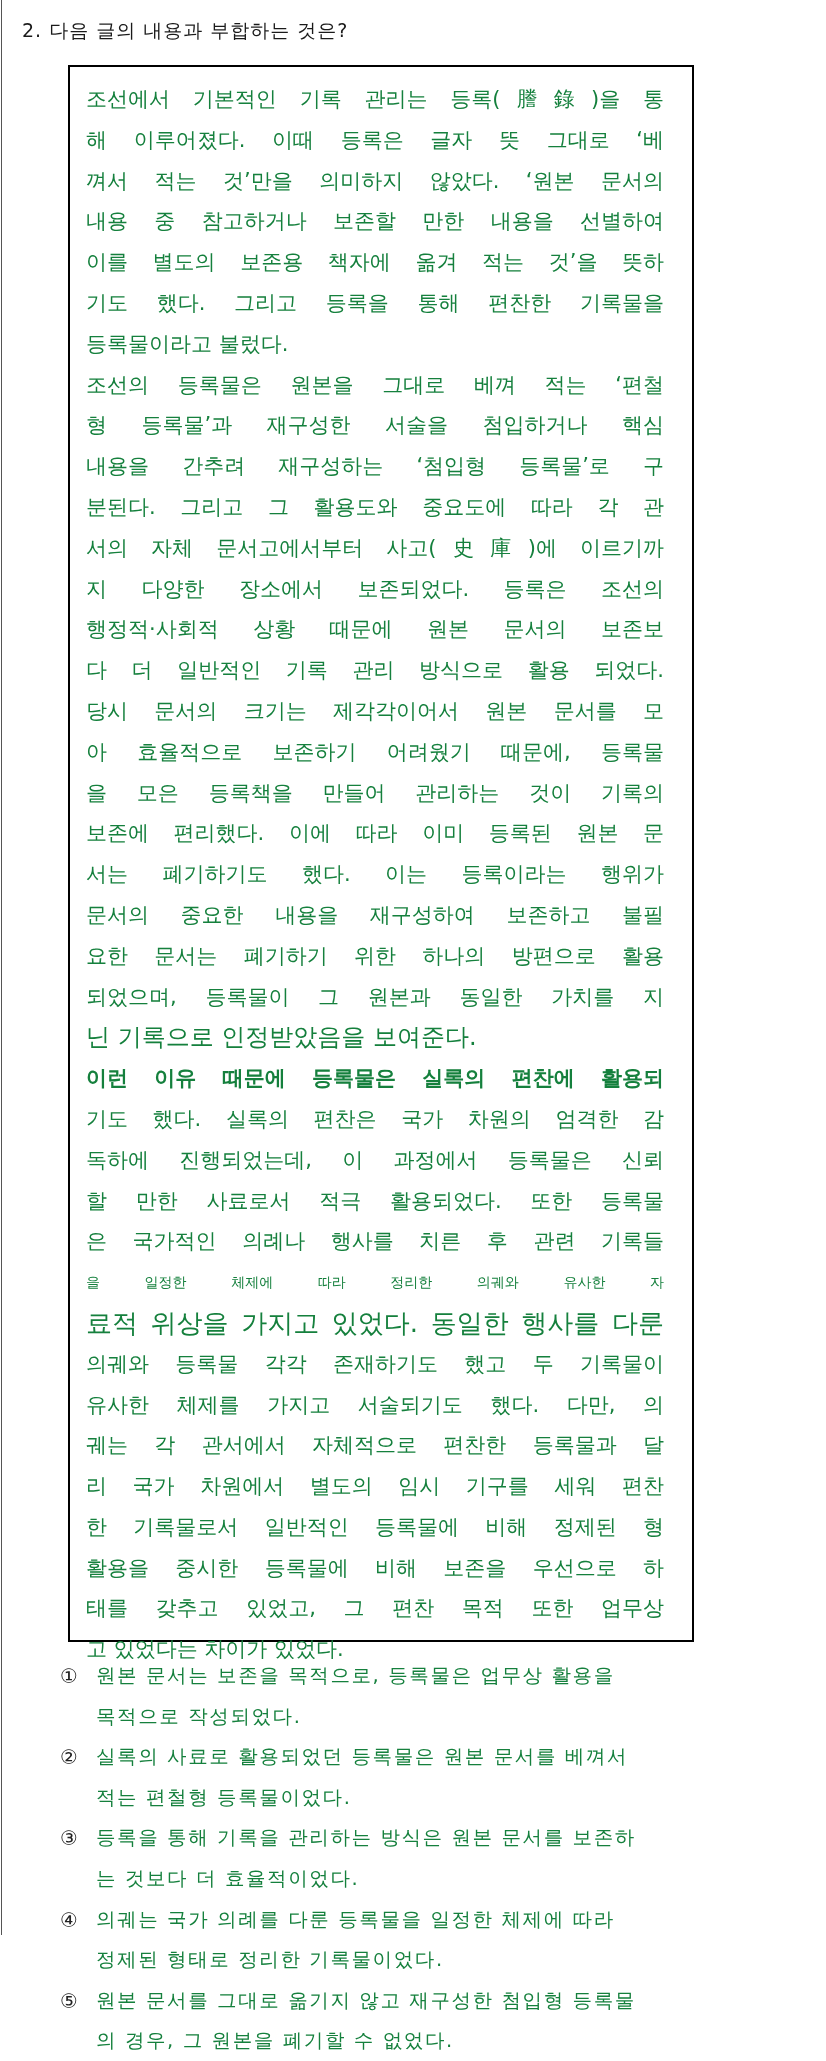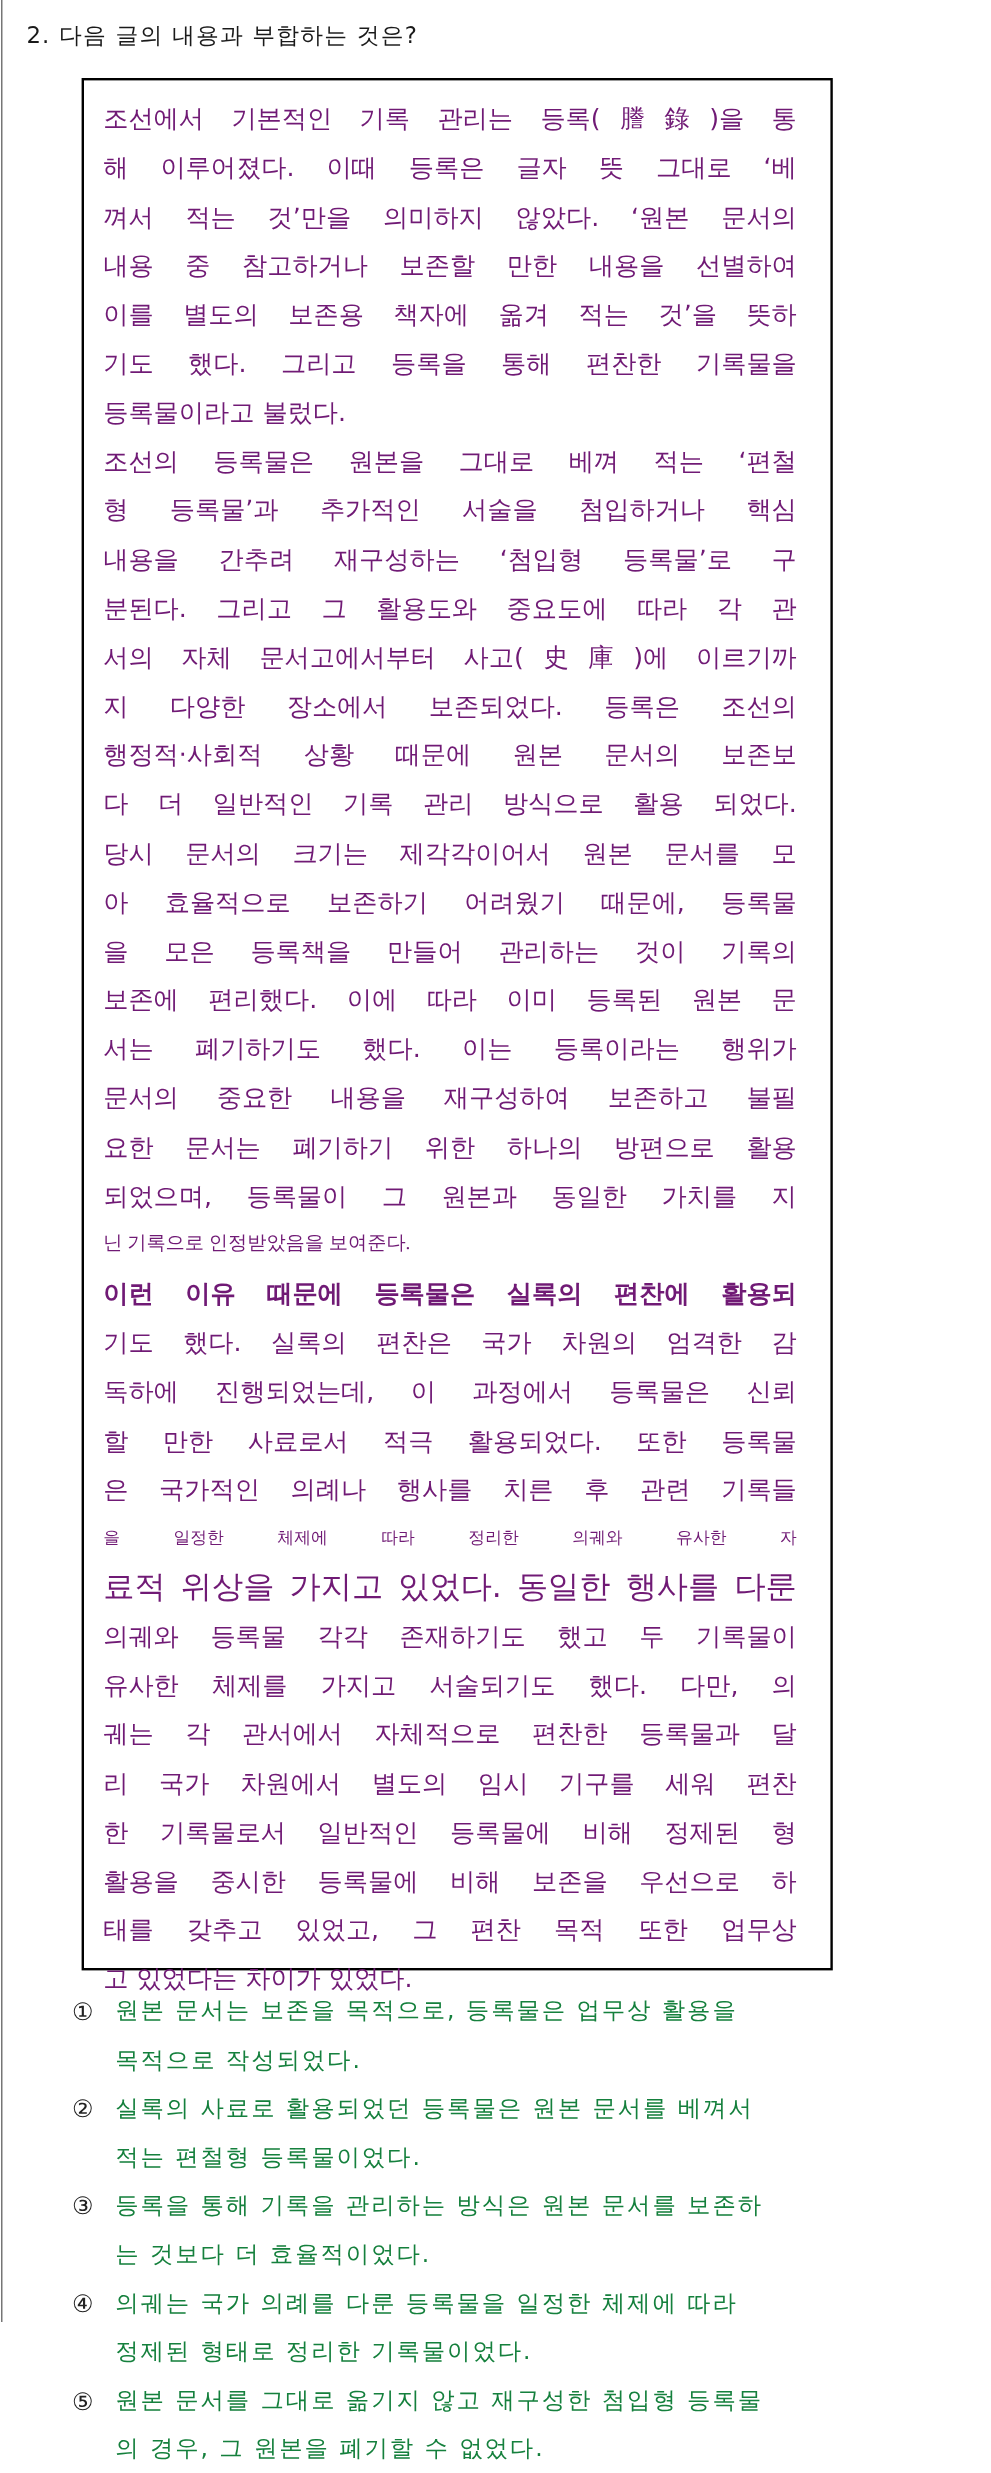--- a/index.html
+++ b/index.html
@@ -48,21 +48,21 @@
       top: 12px;
       width: 578px;
     }
     .pline {
       height: 40.8px;
       line-height: 40.8px;
       font-size: 21px;
       white-space: nowrap;
       text-align: justify;
       text-align-last: justify;
-      color: #701a75;
+      color: #15803d;
       overflow: hidden;
     }
     .pline.last {
       text-align-last: left;
     }
     .choices {
       position: absolute;
       left: 60px;
       top: 1656px;
       width: 700px;
@@ -98,36 +98,36 @@
 <div class="passage-box">
   <div class="passage-lines" id="passage-lines">
       <div class="pline" style="white-space: nowrap; font-size: 21px;">조선에서 기본적인 기록 관리는 등록(謄錄)을 통</div>
       <div class="pline" style="white-space: nowrap; font-size: 21px;">해 이루어졌다. 이때 등록은 글자 뜻 그대로 ‘베</div>
       <div class="pline" style="white-space: nowrap; font-size: 21px;">껴서 적는 것’만을 의미하지 않았다. ‘원본 문서의</div>
       <div class="pline" style="white-space: nowrap; font-size: 21px;">내용 중 참고하거나 보존할 만한 내용을 선별하여</div>
       <div class="pline" style="white-space: nowrap; font-size: 21px;">이를 별도의 보존용 책자에 옮겨 적는 것’을 뜻하</div>
       <div class="pline" style="white-space: nowrap; font-size: 21px;">기도 했다. 그리고 등록을 통해 편찬한 기록물을</div>
       <div class="pline last" style="white-space: nowrap; font-size: 21px;">등록물이라고 불렀다.</div>
       <div class="pline" style="white-space: nowrap; font-size: 21px;">조선의 등록물은 원본을 그대로 베껴 적는 ‘편철</div>
-      <div class="pline" style="white-space: nowrap; font-size: 21px;">형 등록물’과 추가적인 서술을 첨입하거나 핵심</div>
+      <div class="pline" style="white-space: nowrap; font-size: 21px;">형 등록물’과 재구성한 서술을 첨입하거나 핵심</div>
       <div class="pline" style="white-space: nowrap; font-size: 21px;">내용을 간추려 재구성하는 ‘첨입형 등록물’로 구</div>
       <div class="pline" style="white-space: nowrap; font-size: 21px;">분된다. 그리고 그 활용도와 중요도에 따라 각 관</div>
       <div class="pline" style="white-space: nowrap; font-size: 21px;">서의 자체 문서고에서부터 사고(史庫)에 이르기까</div>
       <div class="pline" style="white-space: nowrap; font-size: 21px;">지 다양한 장소에서 보존되었다. 등록은 조선의</div>
       <div class="pline" style="white-space: nowrap; font-size: 21px;">행정적·사회적 상황 때문에 원본 문서의 보존보</div>
       <div class="pline" style="white-space: nowrap; font-size: 21px;">다 더 일반적인 기록 관리 방식으로 활용 되었다.</div>
       <div class="pline" style="white-space: nowrap; font-size: 21px;">당시 문서의 크기는 제각각이어서 원본 문서를 모</div>
       <div class="pline" style="white-space: nowrap; font-size: 21px;">아 효율적으로 보존하기 어려웠기 때문에, 등록물</div>
       <div class="pline" style="white-space: nowrap; font-size: 21px;">을 모은 등록책을 만들어 관리하는 것이 기록의</div>
       <div class="pline" style="white-space: nowrap; font-size: 21px;">보존에 편리했다. 이에 따라 이미 등록된 원본 문</div>
       <div class="pline" style="white-space: nowrap; font-size: 21px;">서는 폐기하기도 했다. 이는 등록이라는 행위가</div>
       <div class="pline" style="white-space: nowrap; font-size: 21px;">문서의 중요한 내용을 재구성하여 보존하고 불필</div>
       <div class="pline" style="white-space: nowrap; font-size: 21px;">요한 문서는 폐기하기 위한 하나의 방편으로 활용</div>
       <div class="pline" style="white-space: nowrap; font-size: 21px;">되었으며, 등록물이 그 원본과 동일한 가치를 지</div>
-      <div class="pline last" style="white-space: nowrap; font-size: 16px; font-family: Liberation Serif, serif;">닌 기록으로 인정받았음을 보여준다.</div>
+      <div class="pline last" style="white-space: nowrap; font-size: 24px;">닌 기록으로 인정받았음을 보여준다.</div>
       <div class="pline" style="white-space: nowrap; font-size: 21px; font-weight: bold;">이런 이유 때문에 등록물은 실록의 편찬에 활용되</div>
       <div class="pline" style="white-space: nowrap; font-size: 21px;">기도 했다. 실록의 편찬은 국가 차원의 엄격한 감</div>
       <div class="pline" style="white-space: nowrap; font-size: 21px;">독하에 진행되었는데, 이 과정에서 등록물은 신뢰</div>
       <div class="pline" style="white-space: nowrap; font-size: 21px;">할 만한 사료로서 적극 활용되었다. 또한 등록물</div>
       <div class="pline" style="white-space: nowrap; font-size: 21px;">은 국가적인 의례나 행사를 치른 후 관련 기록들</div>
       <div class="pline" style="white-space: nowrap; font-size: 14px;">을 일정한 체제에 따라 정리한 의궤와 유사한 자</div>
       <div class="pline" style="white-space: nowrap; font-size: 26px;">료적 위상을 가지고 있었다. 동일한 행사를 다룬</div>
       <div class="pline" style="white-space: nowrap; font-size: 21px;">의궤와 등록물 각각 존재하기도 했고 두 기록물이</div>
       <div class="pline" style="white-space: nowrap; font-size: 21px;">유사한 체제를 가지고 서술되기도 했다. 다만, 의</div>
       <div class="pline" style="white-space: nowrap; font-size: 21px;">궤는 각 관서에서 자체적으로 편찬한 등록물과 달</div>

